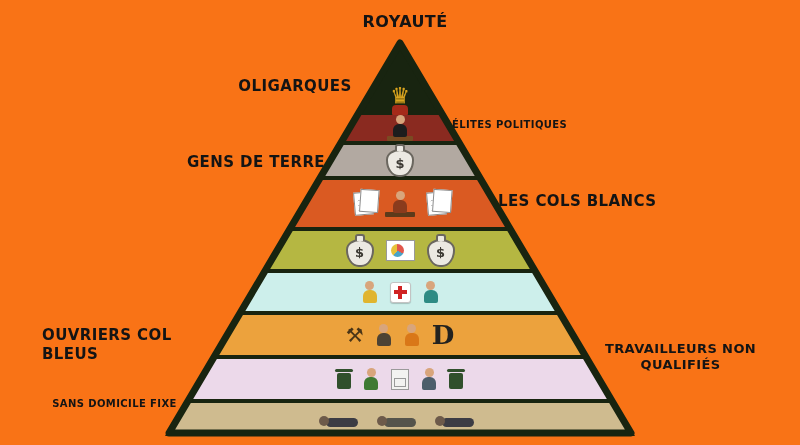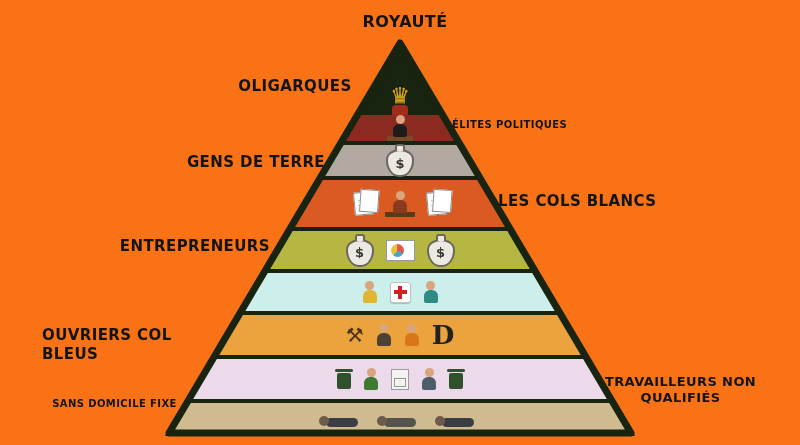--- a/index.html
+++ b/index.html
@@ -59,26 +59,25 @@
   <div class="tier-label" style="left:330px;top:12px;width:150px;text-align:center;font-size:16px;">ROYAUTÉ</div>
 
   <div class="tier-label" style="left:225px;top:77px;width:140px;text-align:center;font-size:15px;">OLIGARQUES</div>
 
   <div class="tier-label" style="left:452px;top:119px;width:195px;text-align:left;font-size:10px;">ÉLITES POLITIQUES</div>
 
   <div class="tier-label" style="left:160px;top:153px;width:165px;text-align:right;font-size:15px;">GENS DE TERRE</div>
 
   <div class="tier-label" style="left:498px;top:192px;width:185px;text-align:left;font-size:15px;">LES COLS BLANCS</div>
 
-  <div class="tier-label" style="left:105px;top:237px;width:165px;text-align:right;font-size:15px;">ENTREPRENEURS</div>
 
 
   <div class="tier-label" style="left:42px;top:326px;width:185px;text-align:left;font-size:15px;">OUVRIERS COL BLEUS</div>
 
-  <div class="tier-label" style="left:588px;top:374px;width:185px;text-align:center;font-size:13px;">TRAVAILLEURS NON QUALIFIÉS</div>
+  <div class="tier-label" style="left:588px;top:341px;width:185px;text-align:center;font-size:13px;">TRAVAILLEURS NON QUALIFIÉS</div>
 
   <div class="tier-label" style="left:52px;top:398px;width:125px;text-align:center;font-size:10px;">SANS DOMICILE FIXE</div>
 
   <div class="pyramid">
     <div class="pyr-fill" style="background-color: rgb(24, 36, 16);">
 
       <div class="band band-royal" style="top: 0px; height: 75px; background-color: rgb(24, 36, 16);">
         <span class="crown">♛</span>
         <span class="robe"></span>
       </div>

